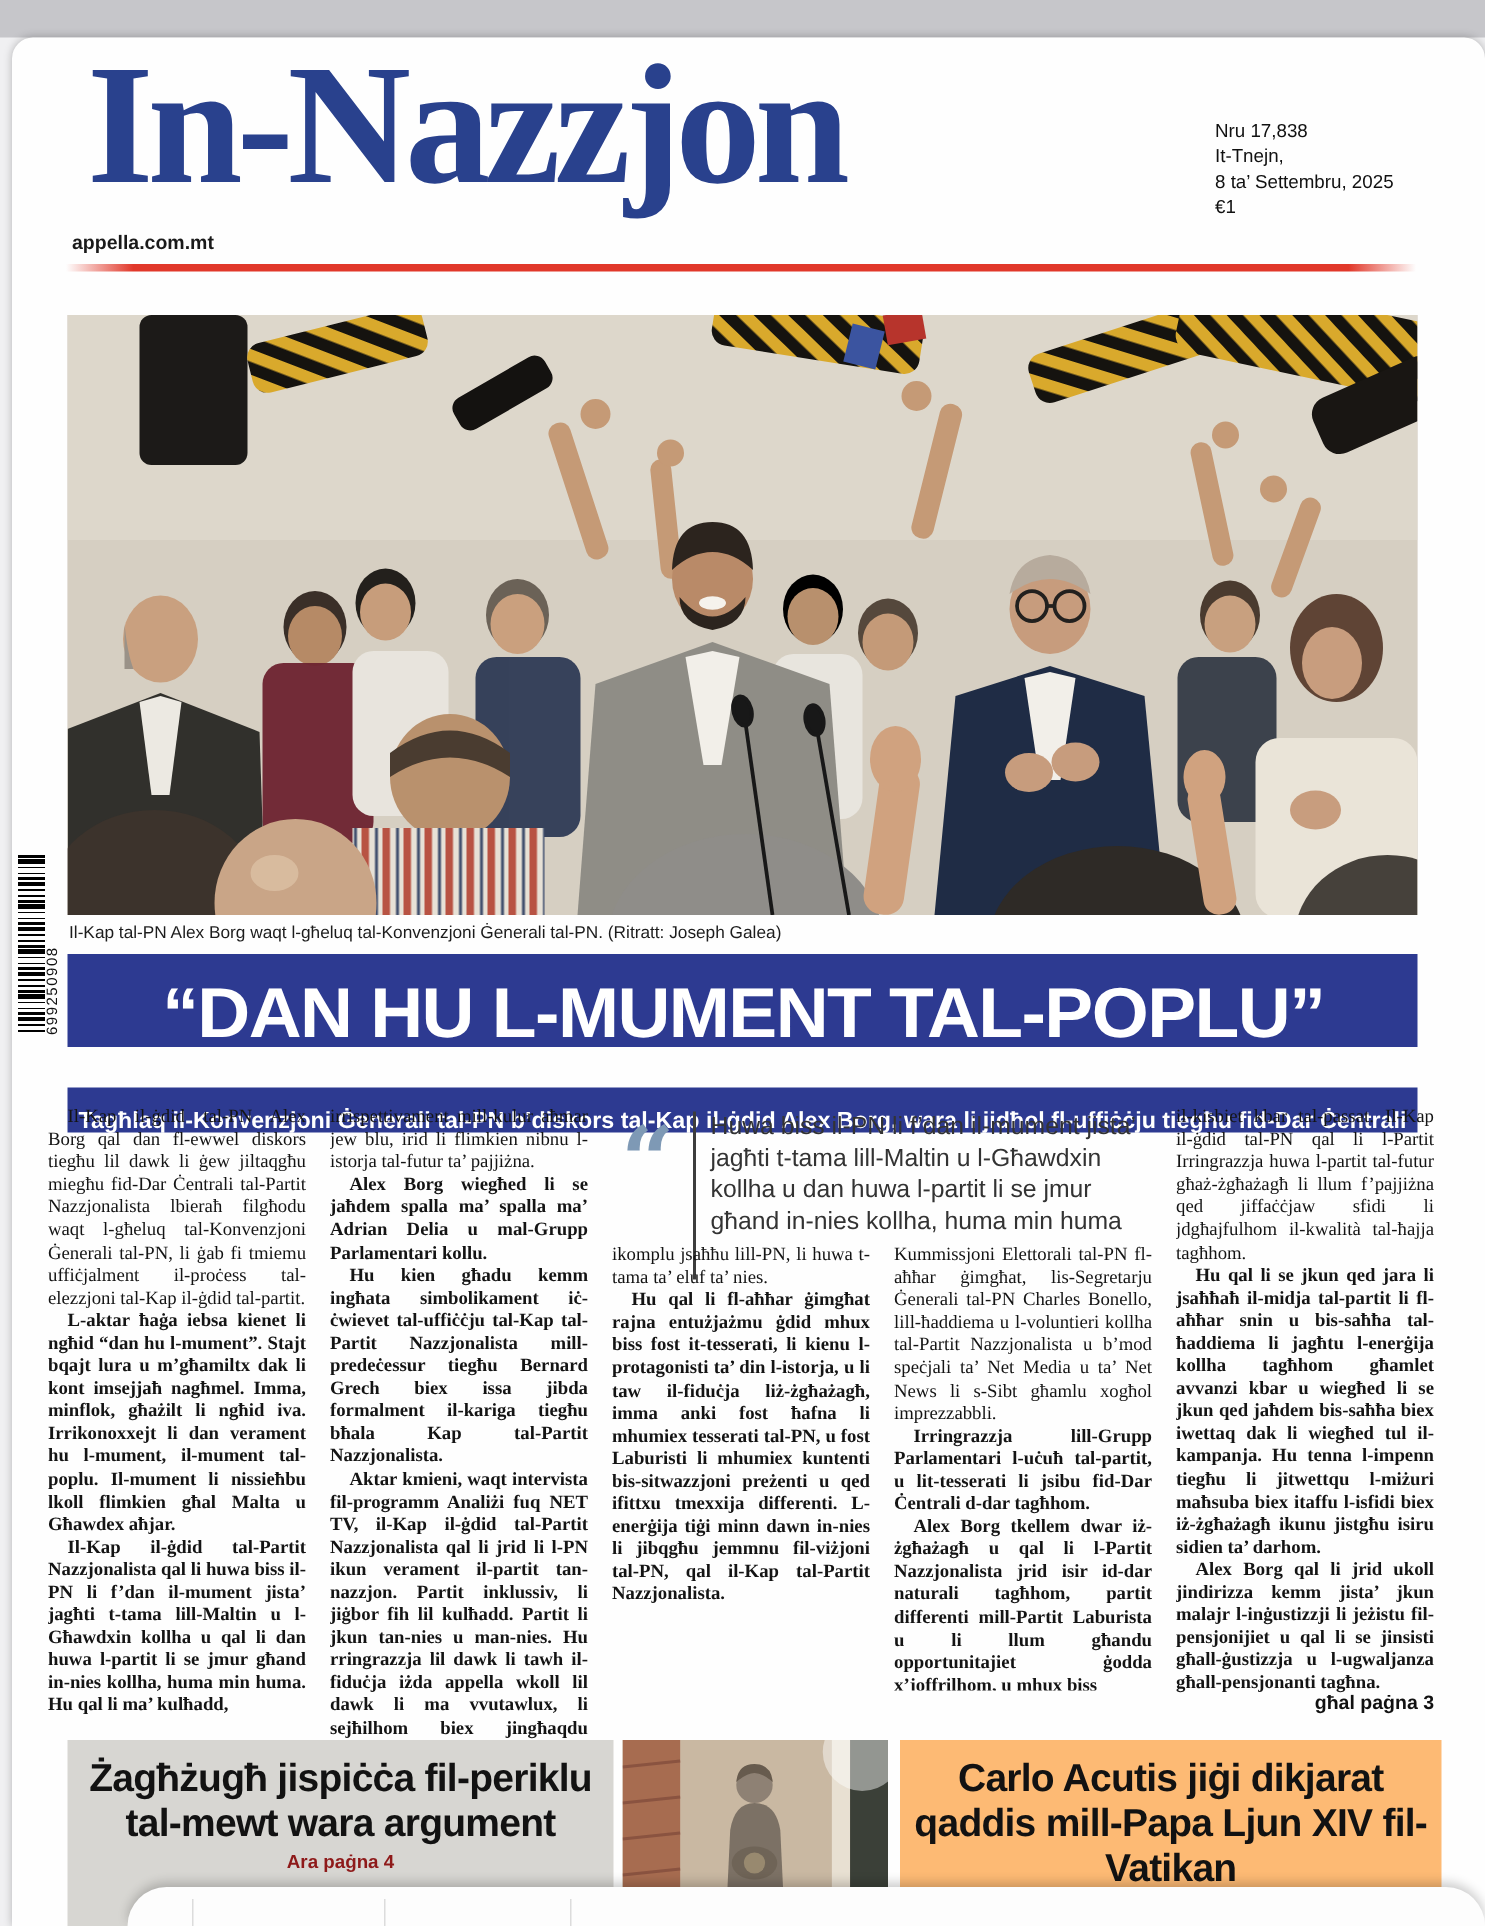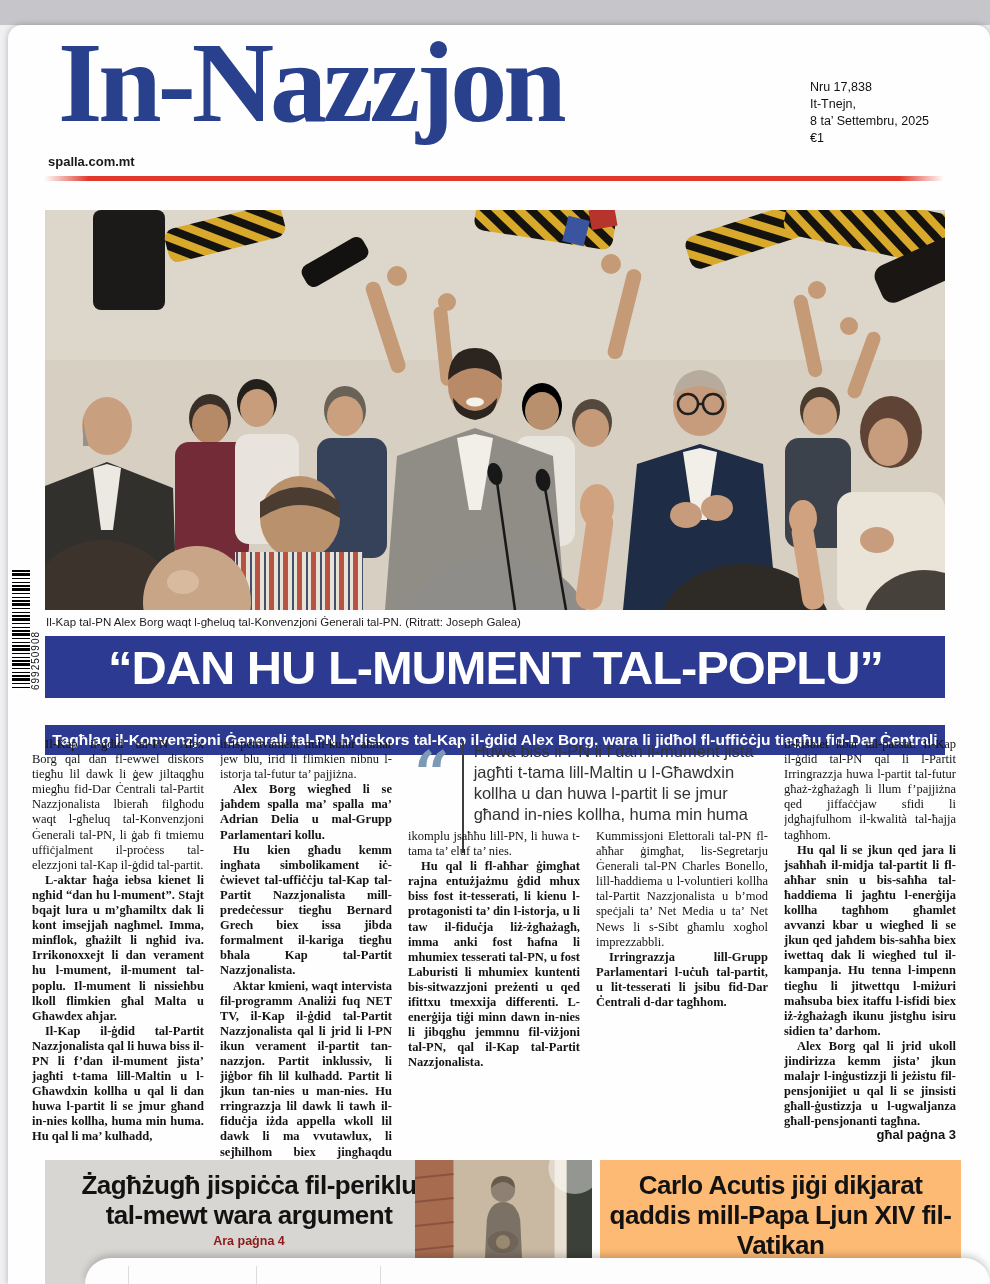--- a/index.html
+++ b/index.html
@@ -18,41 +18,41 @@
   
   .photo{position:absolute;left:37px;top:185px;width:900px;height:400px;overflow:hidden;background:#cfc8bb;}
   .caption{position:absolute;left:38px;top:591px;width:900px;font:11.5px "Liberation Sans",sans-serif;color:#1c1c1c;}
   
   .barcode{position:absolute;left:4px;top:545px;width:18px;height:120px;
         background:repeating-linear-gradient(to bottom,#000 0 2px,#fff 2px 3px,#000 3px 6px,#fff 6px 8px,#000 8px 9px,#fff 9px 12px,#000 12px 13px,#fff 13px 15px);}
   .barcode-num{position:absolute;left:22px;top:545px;height:120px;writing-mode:vertical-rl;
         transform:rotate(180deg);font:10px "Liberation Sans",sans-serif;color:#111;letter-spacing:1px;}
   
   .banner{position:absolute;left:37px;width:900px;background:#2d3a91;color:#fff;
-        display:flex;align-items:center;justify-content:center;text-align:center;}
+        display:flex;align-items:flex-end;justify-content:center;text-align:center;}
   .banner-main{top:611px;height:62px;}
   .banner-main span{font:bold 47px/1 "Liberation Sans",sans-serif;letter-spacing:-1px;transform:scaleX(1.04);white-space:nowrap;}
   .banner-sub{top:700px;height:30px;}
   .banner-sub span{font:600 15.5px/1 "Liberation Sans",sans-serif;white-space:nowrap;}
   
   .col{position:absolute;top:712px;width:172px;height:424px;overflow:hidden;text-align:justify;
        font:12.5px/15.1px "Liberation Serif",serif;color:#141414;}
   .col p{margin:0;}
   .col p + p{text-indent:13px;font-weight:bold;}
   .col--lead p:first-child{text-indent:13px;}
   .col--below{top:804px;height:298px;}
   .pullquote{position:absolute;left:400px;top:714px;width:366px;height:118px;display:flex;align-items:flex-start;}
   .quote-glyph{font:bold 62px/0.55 "DejaVu Serif",serif;color:#7e99b5;margin:18px 8px 0 6px;flex:0 0 auto;}
   .quote-rule{flex:0 0 2px;background:#3c3c3c;height:112px;margin:2px 10px 0 4px;}
   .quote-text{font:16.5px/21px "Liberation Sans",sans-serif;color:#333;padding-top:2px;}
   .continued{position:absolute;left:776px;top:1102px;width:172px;text-align:right;
        font:bold 13px "Liberation Sans",sans-serif;color:#111;}
   
   .teaser{position:absolute;top:1135px;height:124px;display:flex;flex-direction:column;align-items:center;}
-  .teaser-left{left:37px;width:364px;background:#d7d6d2;padding-left:22px;}
+  .teaser-left{left:37px;width:364px;background:#d7d6d2;}
   .teaser-right{left:592px;width:361px;background:#fdba74;}
   .teaser h2{margin:10px 6px 4px;font:bold 26px/1.16 "Liberation Sans",sans-serif;color:#121212;
        text-align:center;letter-spacing:-0.5px;}
   .teaser .pref{font:bold 12.5px "Liberation Sans",sans-serif;color:#8e1a1a;}
   .teaser-photo{position:absolute;left:407px;top:1135px;width:177px;height:124px;overflow:hidden;background:#c9b8a2;}
   
   .sheet{position:absolute;left:77px;top:1233px;width:905px;height:26px;background:#fdfdfd;
        border-radius:26px 26px 0 0;box-shadow:0 -3px 7px rgba(0,0,0,.20);}
   .sheet-line{position:absolute;top:8px;bottom:0;width:1px;background:#dcdcdc;}
 </style>
@@ -63,21 +63,21 @@
 
 <div class="page">
 
   <div class="logo">In-Nazzjon</div>
   <div class="meta">
     <div>Nru 17,838</div>
     <div>It-Tnejn,</div>
     <div>8 ta’ Settembru, 2025</div>
     <div>€1</div>
   </div>
-  <div class="website">spalla.com.mt</div>
+  <div class="website">appella.com.mt</div>
   <div class="rule-red"></div>
 
   <div class="photo">
     <svg width="100%" height="100%" viewBox="0 0 900 400" preserveAspectRatio="none">
       <defs>
         <pattern id="bw" width="16" height="16" patternUnits="userSpaceOnUse" patternTransform="rotate(35)">
           <rect width="16" height="16" fill="#d9a92c"></rect>
             <rect y="8" width="16" height="8" fill="#15130f"></rect>
         </pattern>
         <pattern id="stripes" width="14" height="14" patternUnits="userSpaceOnUse">
@@ -228,20 +228,21 @@
     <span class="quote-text">Huwa biss il-PN li f’dan il-mument jista’ jagħti t-tama lill-Maltin u l-Għawdxin kollha u dan huwa l-partit li se jmur għand in-nies kollha, huma min huma</span>
   </div>
 
   <div class="col col--below" style="left:400px">
     <p>ikomplu jsaħħu lill-PN, li huwa t-tama ta’ eluf ta’ nies.</p>
     <p>Hu qal li fl-aħħar ġimgħat rajna entużjażmu ġdid mhux biss fost it-tesserati, li kienu l-protagonisti ta’ din l-istorja, u li taw il-fiduċja liż-żgħażagħ, imma anki fost ħafna li mhumiex tesserati tal-PN, u fost Laburisti li mhumiex kuntenti bis-sitwazzjoni preżenti u qed ifittxu tmexxija differenti. L-enerġija tiġi minn dawn in-nies li jibqgħu jemmnu fil-viżjoni tal-PN, qal il-Kap tal-Partit Nazzjonalista.</p>
   </div>
   <div class="col col--below" style="left:588px">
     <p>Kummissjoni Elettorali tal-PN fl-aħħar ġimgħat, lis-Segretarju Ġenerali tal-PN Charles Bonello, lill-ħaddiema u l-voluntieri kollha tal-Partit Nazzjonalista u b’mod speċjali ta’ Net Media u ta’ Net News li s-Sibt għamlu xogħol imprezzabbli.</p>
     <p>Irringrazzja lill-Grupp Parlamentari l-uċuħ tal-partit, u lit-tesserati li jsibu fid-Dar Ċentrali d-dar tagħhom.</p>
+    <p>Alex Borg tkellem dwar iż-żgħażagħ u qal li l-Partit Nazzjonalista jrid isir id-dar naturali tagħhom, partit differenti mill-Partit Laburista u li llum għandu opportunitajiet ġodda x’joffrilhom, u mhux biss</p>
   </div>
   <div class="col" style="left:776px">
     <p>il-kisbiet kbar tal-passat. Il-Kap il-ġdid tal-PN qal li l-Partit Irringrazzja huwa l-partit tal-futur għaż-żgħażagħ li llum f’pajjiżna qed jiffaċċjaw sfidi li jdgħajfulhom il-kwalità tal-ħajja tagħhom.</p>
     <p>Hu qal li se jkun qed jara li jsaħħaħ il-midja tal-partit li fl-aħħar snin u bis-saħħa tal-ħaddiema li jagħtu l-enerġija kollha tagħhom għamlet avvanzi kbar u wiegħed li se jkun qed jaħdem bis-saħħa biex iwettaq dak li wiegħed tul il-kampanja. Hu tenna l-impenn tiegħu li jitwettqu l-miżuri maħsuba biex itaffu l-isfidi biex iż-żgħażagħ ikunu jistgħu isiru sidien ta’ darhom.</p>
     <p>Alex Borg qal li jrid ukoll jindirizza kemm jista’ jkun malajr l-inġustizzji li jeżistu fil-pensjonijiet u qal li se jinsisti għall-ġustizzja u l-ugwaljanza għall-pensjonanti tagħna.</p>
   </div>
   <div class="continued">għal paġna 3</div>
 
   <div class="teaser teaser-left">
     <h2>Żagħżugħ jispiċċa fil-periklu tal-mewt wara argument</h2>

